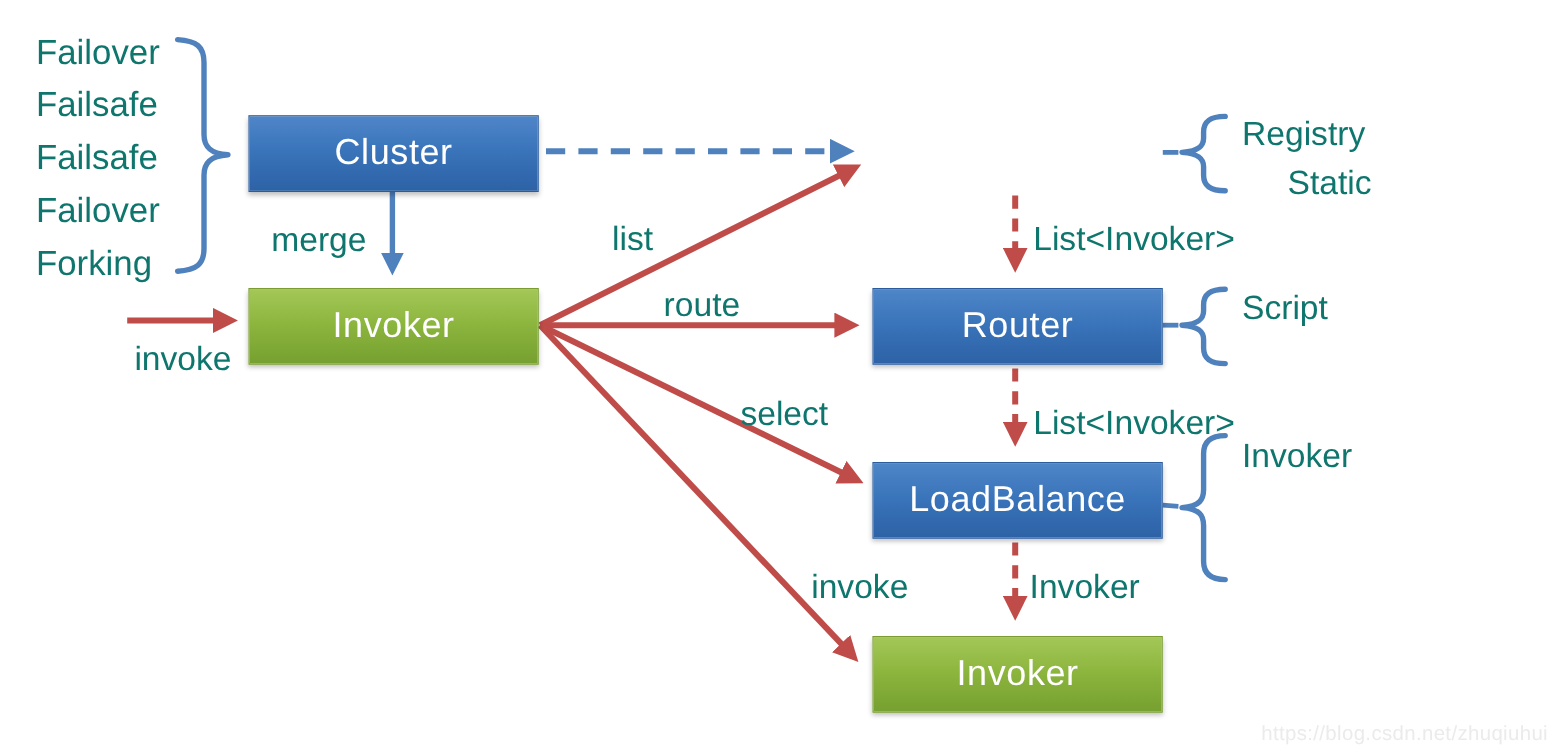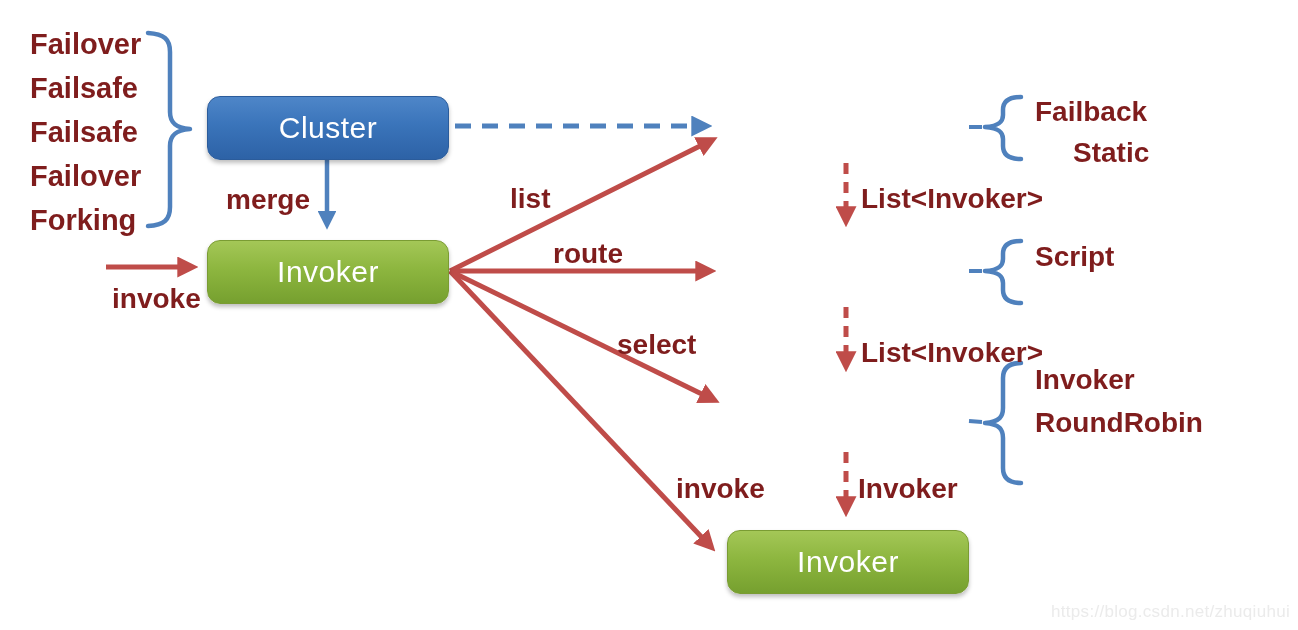--- a/index.html
+++ b/index.html
@@ -6,35 +6,35 @@
   #stage{
     position:relative;
     width:1298px;height:630px;
     background:#fff;
     font-family:"Liberation Sans","DejaVu Sans",sans-serif;
     overflow:hidden;
   }
   #arrow-layer{position:absolute;left:0;top:0;width:1298px;height:630px;}
   .box{
     position:absolute;width:240px;height:62px;
-    border-radius:13px;
+    border-radius:0;
     display:flex;align-items:center;justify-content:center;
     color:#fff;font-size:30px;letter-spacing:.5px;
     box-shadow:0 3px 4px rgba(0,0,0,.25);
   }
   .box.blue{
     background:linear-gradient(180deg,#4e86c8 0%,#3a74ba 45%,#2d62a6 100%);
     border:1px solid #2b5c9b;
   }
   .box.green{
     background:linear-gradient(180deg,#a4c757 0%,#8db63f 45%,#76a02f 100%);
     border:1px solid #7a9c33;
   }
   .lbl{
-    position:absolute;font-size:28px;color:#7f1d1d;white-space:nowrap;line-height:1.1;font-weight:bold;
+    position:absolute;font-size:28px;color:#0f766e;white-space:nowrap;line-height:1.1;
   }
   .impl{font-size:28px;}
   .side-list .lbl{font-size:29px;}
   #watermark{
     position:absolute;right:8px;bottom:8px;
     font-size:17px;color:#ebebeb;letter-spacing:.3px;
   }
 </style>
 </head>
 <body>
@@ -84,34 +84,35 @@
   <div class="side-list">
     <div class="lbl" style="left:30px;top:29px">Failover</div>
     <div class="lbl" style="left:30px;top:73px">Failsafe</div>
     <div class="lbl" style="left:30px;top:117px">Failsafe</div>
     <div class="lbl" style="left:30px;top:161px">Failover</div>
     <div class="lbl" style="left:30px;top:205px">Forking</div>
   </div>
 
   <div class="box blue" style="left:207px;top:96px">Cluster</div>
   <div class="box green" style="left:207px;top:240px">Invoker</div>
+  <div class="box blue" style="left:727px;top:240px">Router</div>
+  <div class="box blue" style="left:727px;top:385px">LoadBalance</div>
   <div class="box green" style="left:727px;top:530px">Invoker</div>
 
   <div class="lbl" style="left:226px;top:185px">merge</div>
   <div class="lbl" style="left:112px;top:284px">invoke</div>
   <div class="lbl" style="left:510px;top:184px">list</div>
   <div class="lbl" style="left:553px;top:239px">route</div>
   <div class="lbl" style="left:617px;top:330px">select</div>
   <div class="lbl" style="left:676px;top:474px">invoke</div>
   <div class="lbl" style="left:861px;top:184px">List&lt;Invoker&gt;</div>
   <div class="lbl" style="left:861px;top:338px">List&lt;Invoker&gt;</div>
   <div class="lbl" style="left:858px;top:474px">Invoker</div>
 
-  <div class="lbl impl" style="left:1035px;top:97px">Failback</div>
+  <div class="lbl impl" style="left:1035px;top:97px">Registry</div>
   <div class="lbl impl" style="left:1073px;top:138px">Static</div>
 
   <div class="lbl impl" style="left:1035px;top:242px">Script</div>
 
   <div class="lbl impl" style="left:1035px;top:365px">Invoker</div>
-  <div class="lbl impl" style="left:1035px;top:408px">RoundRobin</div>
 
   <div id="watermark">https://blog.csdn.net/zhuqiuhui</div>
 </div>
 
 </body></html>

